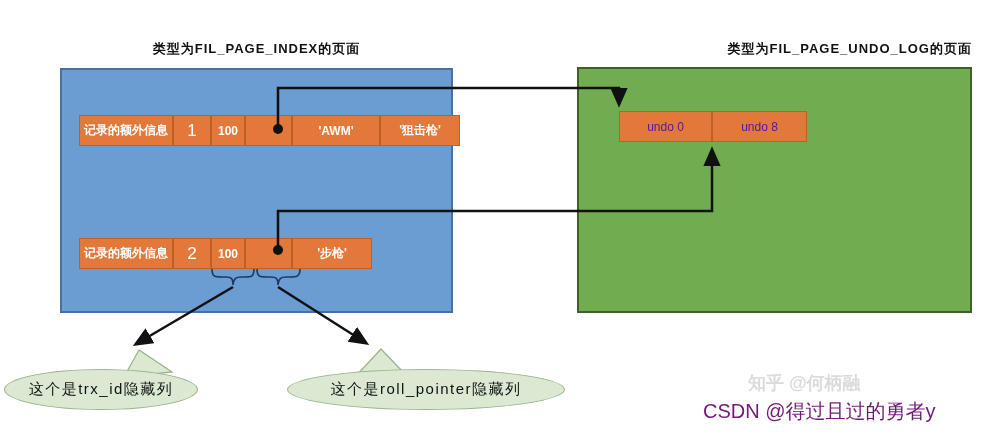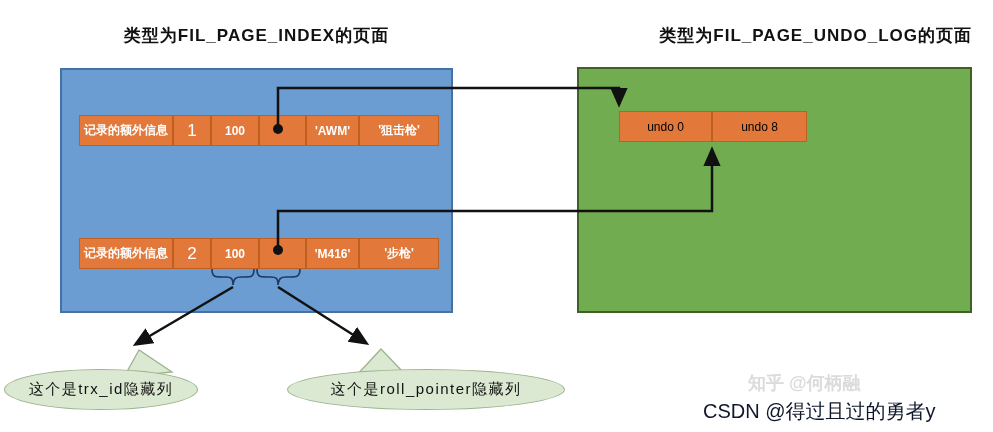--- a/index.html
+++ b/index.html
@@ -1,60 +1,60 @@
 <!DOCTYPE html>
 <html><head>
 <meta charset="utf-8">
 <style>
   html,body{margin:0;padding:0;background:#fff;}
   #canvas{position:relative;width:993px;height:432px;background:#ffffff;overflow:hidden;
           font-family:"Liberation Sans","DejaVu Sans",sans-serif;}
 
-  .page-title{position:absolute;text-align:center;font-weight:bold;font-size:17px;
-              color:#111;letter-spacing:1px;z-index:2;}
+  .page-title{position:absolute;text-align:center;font-weight:bold;font-size:13px;
+              color:#111;letter-spacing:1px;z-index:2;margin-top:16px;}
   #title-index{left:60px;top:24px;width:393px;}
   #title-undo{left:577px;top:24px;width:395px;text-align:right;}
 
   .page-box{position:absolute;box-sizing:border-box;z-index:1;}
   #index-page-box{left:60px;top:68px;width:393px;height:245px;
                   background:#6B9CD2;border:2px solid #4472A4;}
   #undo-page-box{left:577px;top:67px;width:395px;height:246px;
                  background:#72AC50;border:2px solid #3F6127;}
 
   .record-row{position:absolute;display:flex;height:31px;z-index:2;}
   #record-row-1{left:17px;top:45px;}
   #record-row-2{left:17px;top:168px;}
   .cell{box-sizing:border-box;height:31px;background:#E2793B;border:1px solid #C05F22;
         color:#ffffff;display:flex;align-items:center;justify-content:center;
         font-size:12px;font-weight:bold;white-space:nowrap;}
   .cell.extra{width:94px;}
   .cell.pk{width:38px;font-size:17px;font-weight:normal;}
-  .cell.trx{width:48px;}
+  .cell.trx{width:34px;}
   .cell.rp{width:47px;}
-  .cell.v1{width:53px;}
+  .cell.v1{width:88px;}
   .cell.v2{width:80px;}
 
   .undo-row{position:absolute;left:40px;top:42px;display:flex;height:31px;z-index:2;}
   .undo-cell{box-sizing:border-box;height:31px;background:#E2793B;border:1px solid #C05F22;
-             color:#000000;display:flex;align-items:center;justify-content:center;font-size:12px;}
+             color:#4c1d95;display:flex;align-items:center;justify-content:center;font-size:12px;}
   #undo-cell-0{width:93px;}
   #undo-cell-1{width:95px;}
 
   #overlay{position:absolute;left:0;top:0;width:993px;height:432px;z-index:3;pointer-events:none;}
 
   .callout{position:absolute;z-index:4;background:#DCE9D2;border:1.5px solid #9DB38E;
            border-radius:50%;display:flex;align-items:center;justify-content:center;
            font-size:15px;color:#111;letter-spacing:1.5px;box-sizing:border-box;}
   #callout-trx{left:4px;top:369px;width:194px;height:41px;}
   #callout-rollptr{left:287px;top:369px;width:278px;height:41px;}
 
   .watermark{position:absolute;z-index:0;white-space:nowrap;}
   #watermark-zhihu{left:748px;top:371px;font-size:18px;color:#DBDBDB;font-weight:bold;
                    text-shadow:1px 1px 0 #fff;}
-  #watermark-csdn{left:703px;top:398px;font-size:20px;color:#0f172a;}
+  #watermark-csdn{left:703px;top:398px;font-size:20px;color:#701a75;}
 </style>
 </head>
 <body>
 
 <div id="canvas">
 
   <div class="page-title" id="title-index">类型为FIL_PAGE_INDEX的页面</div>
   <div class="page-title" id="title-undo">类型为FIL_PAGE_UNDO_LOG的页面</div>
 
   <div class="page-box" id="index-page-box">
@@ -64,21 +64,20 @@
       <div class="cell trx">100</div>
       <div class="cell rp"></div>
       <div class="cell v1">'AWM'</div>
       <div class="cell v2">'狙击枪'</div>
     </div>
     <div class="record-row" id="record-row-2">
       <div class="cell extra">记录的额外信息</div>
       <div class="cell pk">2</div>
       <div class="cell trx">100</div>
       <div class="cell rp"></div>
-      <div class="cell v1">'M416'</div>
       <div class="cell v2">'步枪'</div>
     </div>
   </div>
 
   <div class="page-box" id="undo-page-box">
     <div class="undo-row">
       <div class="undo-cell" id="undo-cell-0">undo 0</div>
       <div class="undo-cell" id="undo-cell-1">undo 8</div>
     </div>
   </div>

